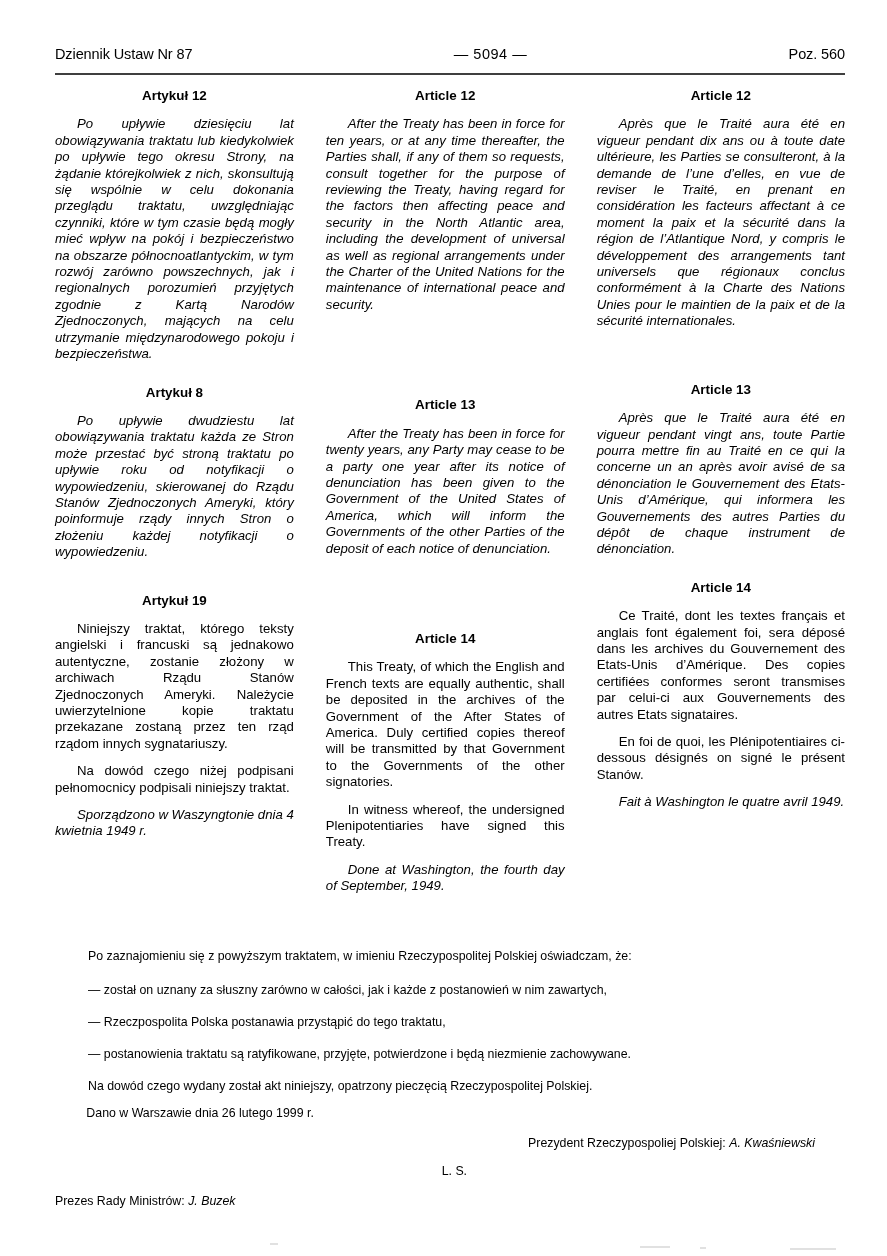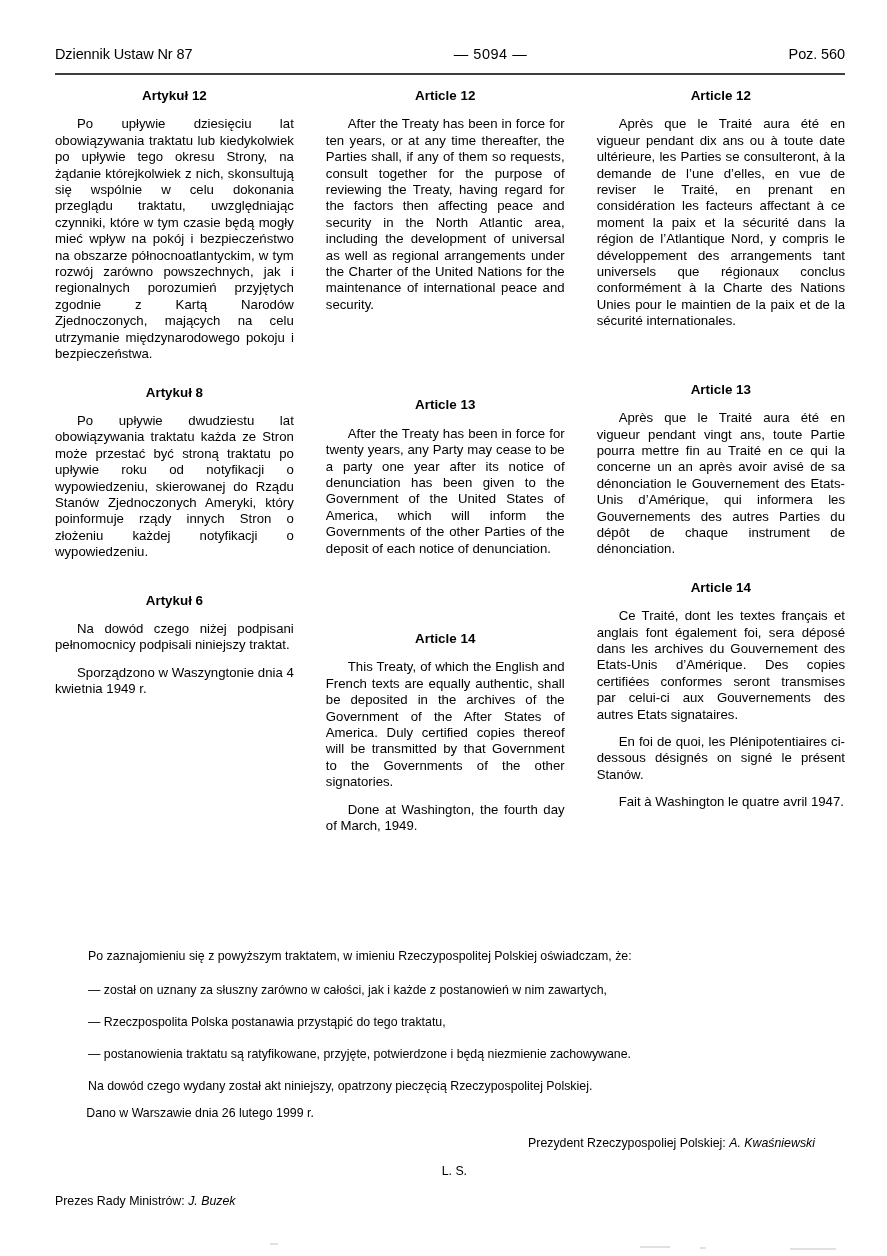--- a/index.html
+++ b/index.html
@@ -75,21 +75,21 @@
     margin: 0 0 12px 0;
   }
 
   .para {
     margin: 0 0 11px 0;
     text-align: justify;
     text-justify: inter-word;
     text-indent: 22px;
     hyphens: manual;
   }
-  .para:last-child { margin-bottom: 0; }
+  .para:last-child { margin-bottom: 0; font-style: italic; }
 
   
   .art-block { margin-bottom: 0; }
   .gap-13-pl { height: 22px; }
   .gap-13-en { height: 84px; }
   .gap-13-fr { height: 52px; }
   .gap-14-pl { height: 32px; }
   .gap-14-en { height: 74px; }
   .gap-14-fr { height: 22px; }
 
@@ -180,60 +180,62 @@
         <div class="art-head">Artykuł 12</div>
         <p class="para">Po upływie dziesięciu lat obowiązywania traktatu lub kiedykolwiek po upływie tego okresu Strony, na żądanie którejkolwiek z nich, skonsultują się wspólnie w celu dokonania przeglądu traktatu, uwzględniając czynniki, które w tym czasie będą mogły mieć wpływ na pokój i bezpieczeństwo na obszarze północnoatlantyckim, w tym rozwój zarówno powszechnych, jak i regionalnych porozumień przyjętych zgodnie z Kartą Narodów Zjednoczonych, mających na celu utrzymanie międzynarodowego pokoju i bezpieczeństwa.</p>
       </div>
       <div class="gap-13-pl"></div>
       <div class="art-block">
         <div class="art-head">Artykuł 8</div>
         <p class="para">Po upływie dwudziestu lat obowiązywania traktatu każda ze Stron może przestać być stroną traktatu po upływie roku od notyfikacji o wypowiedzeniu, skierowanej do Rządu Stanów Zjednoczonych Ameryki, który poinformuje rządy innych Stron o złożeniu każdej notyfikacji o wypowiedzeniu.</p>
       </div>
       <div class="gap-14-pl"></div>
       <div class="art-block">
-        <div class="art-head">Artykuł 6</div>
+        <div class="art-head">Artykuł 19</div>
+        <p class="para">Niniejszy traktat, którego teksty angielski i francuski są jednakowo autentyczne, zostanie złożony w archiwach Rządu Stanów Zjednoczonych Ameryki. Należycie uwierzytelnione kopie traktatu przekazane zostaną przez ten rząd rządom innych sygnatariuszy.</p>
         <p class="para">Na dowód czego niżej podpisani pełnomocnicy podpisali niniejszy traktat.</p>
         <p class="para">Sporządzono w Waszyngtonie dnia 4 kwietnia 1949 r.</p>
       </div>
     </div>
 
     <div class="col en">
       <div class="art-block">
         <div class="art-head">Article 12</div>
         <p class="para">After the Treaty has been in force for ten years, or at any time thereafter, the Parties shall, if any of them so requests, consult together for the purpose of reviewing the Treaty, having regard for the factors then affecting peace and security in the North Atlantic area, including the development of universal as well as regional arrangements under the Charter of the United Nations for the maintenance of international peace and security.</p>
       </div>
       <div class="gap-13-en"></div>
       <div class="art-block">
         <div class="art-head">Article 13</div>
         <p class="para">After the Treaty has been in force for twenty years, any Party may cease to be a party one year after its notice of denunciation has been given to the Government of the United States of America, which will inform the Governments of the other Parties of the deposit of each notice of denunciation.</p>
       </div>
       <div class="gap-14-en"></div>
       <div class="art-block">
         <div class="art-head">Article 14</div>
         <p class="para">This Treaty, of which the English and French texts are equally authentic, shall be deposited in the archives of the Government of the After States of America. Duly certified copies thereof will be transmitted by that Government to the Governments of the other signatories.</p>
-        <p class="para">Done at Washington, the fourth day of March, 1949.</p>
+        <p class="para">In witness whereof, the undersigned Plenipotentiaries have signed this Treaty.</p>
+        <p class="para">Done at Washington, the fourth day of September, 1949.</p>
       </div>
     </div>
 
     <div class="col fr">
       <div class="art-block">
         <div class="art-head">Article 12</div>
         <p class="para">Après que le Traité aura été en vigueur pendant dix ans ou à toute date ultérieure, les Parties se consulteront, à la demande de l’une d’elles, en vue de reviser le Traité, en prenant en considération les facteurs affectant à ce moment la paix et la sécurité dans la région de l’Atlantique Nord, y compris le développement des arrangements tant universels que régionaux conclus conformément à la Charte des Nations Unies pour le maintien de la paix et de la sécurité internationales.</p>
       </div>
       <div class="gap-13-fr"></div>
       <div class="art-block">
         <div class="art-head">Article 13</div>
         <p class="para">Après que le Traité aura été en vigueur pendant vingt ans, toute Partie pourra mettre fin au Traité en ce qui la concerne un an après avoir avisé de sa dénonciation le Gouvernement des Etats-Unis d’Amérique, qui informera les Gouvernements des autres Parties du dépôt de chaque instrument de dénonciation.</p>
       </div>
       <div class="gap-14-fr"></div>
       <div class="art-block">
         <div class="art-head">Article 14</div>
         <p class="para">Ce Traité, dont les textes français et anglais font également foi, sera déposé dans les archives du Gouvernement des Etats-Unis d’Amérique. Des copies certifiées conformes seront transmises par celui-ci aux Gouvernements des autres Etats signataires.</p>
         <p class="para">En foi de quoi, les Plénipotentiaires ci-dessous désignés on signé le présent Stanów.</p>
-        <p class="para">Fait à Washington le quatre avril 1947.</p>
+        <p class="para">Fait à Washington le quatre avril 1949.</p>
       </div>
     </div>
 
   </div>
 
   <div class="decl">
     <p class="tight">Po zaznajomieniu się z powyższym traktatem, w imieniu Rzeczypospolitej Polskiej oświadczam, że:</p>
     <p class="item">— został on uznany za słuszny zarówno w całości, jak i każde z postanowień w nim zawartych,</p>
     <p class="item">— Rzeczpospolita Polska postanawia przystąpić do tego traktatu,</p>
     <p class="item">— postanowienia traktatu są ratyfikowane, przyjęte, potwierdzone i będą niezmienie zachowywane.</p>

